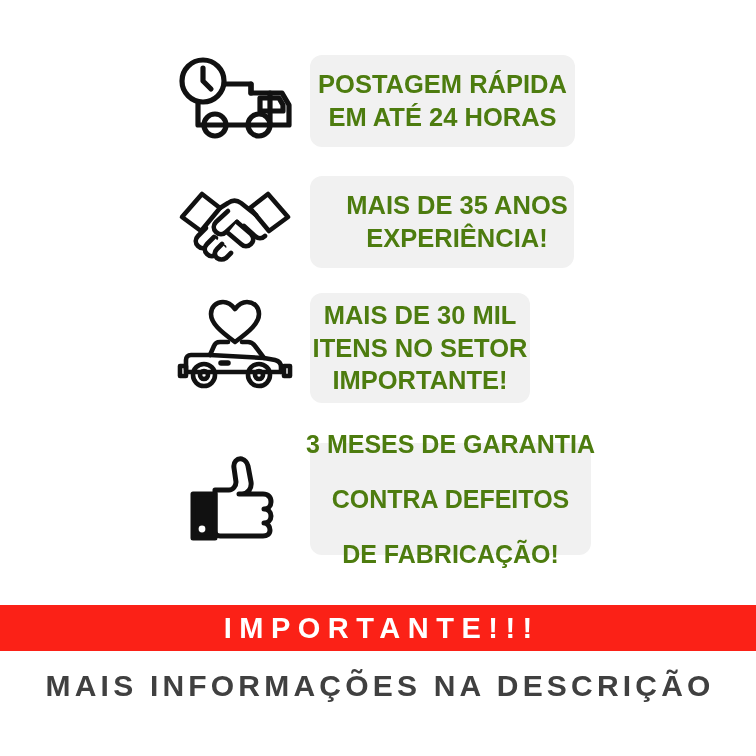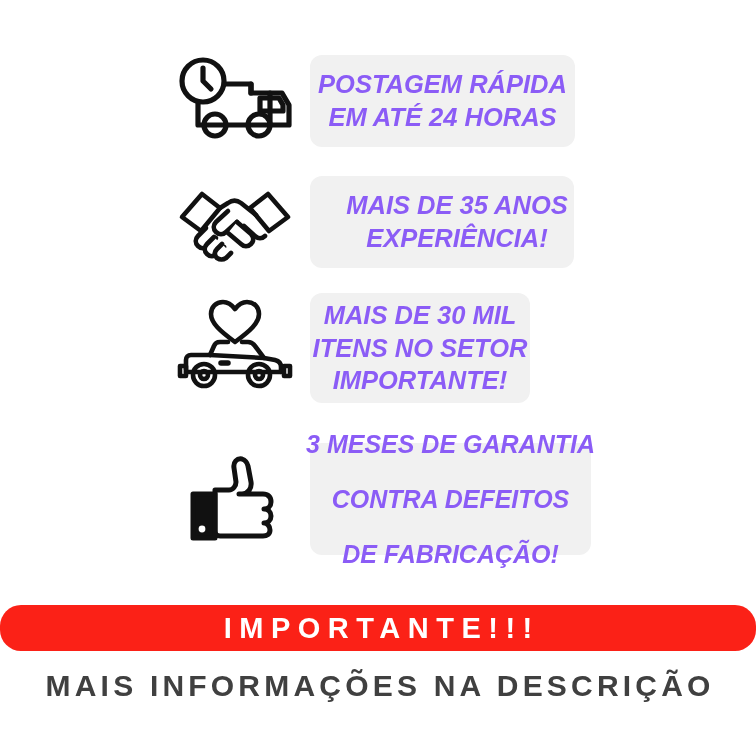--- a/index.html
+++ b/index.html
@@ -48,31 +48,30 @@
     align-items: center;
     justify-content: center;
   }
   .icon-cell svg {
     display: block;
   }
 
   .text-chip {
     background: #f1f1f1;
     border-radius: 12px;
-    color: #8b5cf6;
+    color: #4d7c0f;
     font-weight: bold;
     text-align: center;
     line-height: 1.28;
     display: flex;
     flex-direction: column;
     align-items: center;
     justify-content: center;
     box-sizing: border-box;
     padding: 10px 14px;
-    font-style: italic;
   }
   .benefit-row.r0 .text-chip { width: 265px; height: 92px; font-size: 25.5px; }
   .benefit-row.r1 .text-chip { width: 264px; height: 92px; font-size: 25.5px; padding-left: 44px; }
   .benefit-row.r2 .text-chip { width: 220px; height: 110px; font-size: 25.5px; }
   .benefit-row.r3 .text-chip { width: 281px; height: 112px; font-size: 25px; gap: 23px; }
 
   .chip-line {
     white-space: nowrap;
     display: block;
   }
@@ -81,21 +80,20 @@
   .banner {
     position: absolute;
     left: 0;
     top: 605px;
     width: 756px;
     height: 46px;
     background: #fb2117;
     display: flex;
     align-items: center;
     justify-content: center;
-    border-radius: 21px;
   }
   .banner-text {
     color: #ffffff;
     font-size: 29px;
     font-weight: bold;
     letter-spacing: 7.5px;
     text-indent: 7.5px;
     white-space: nowrap;
   }
 

